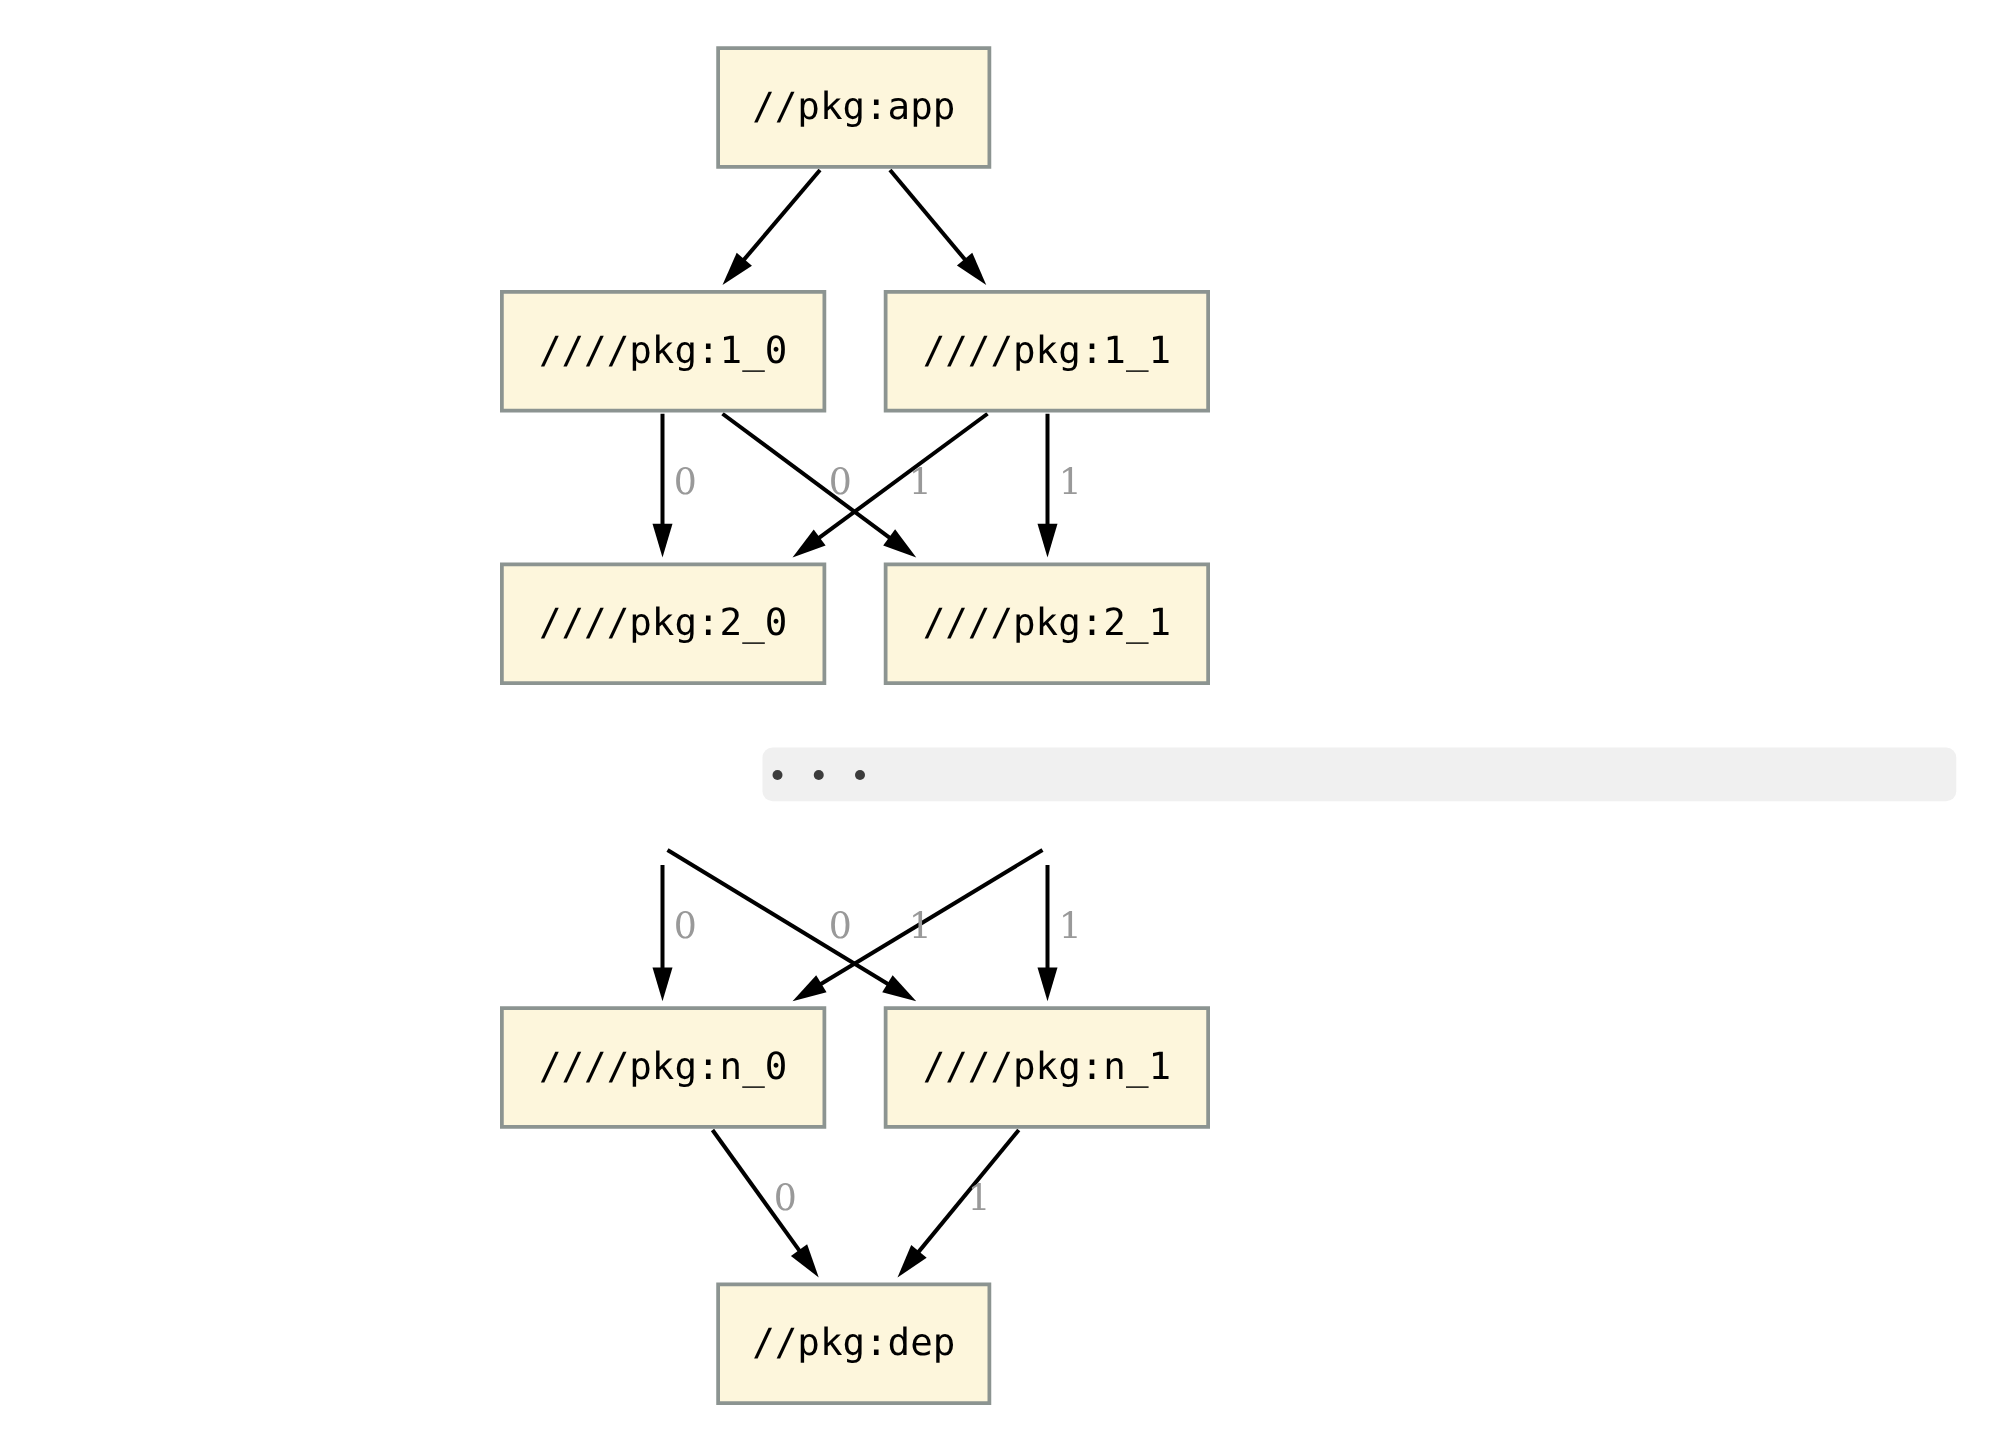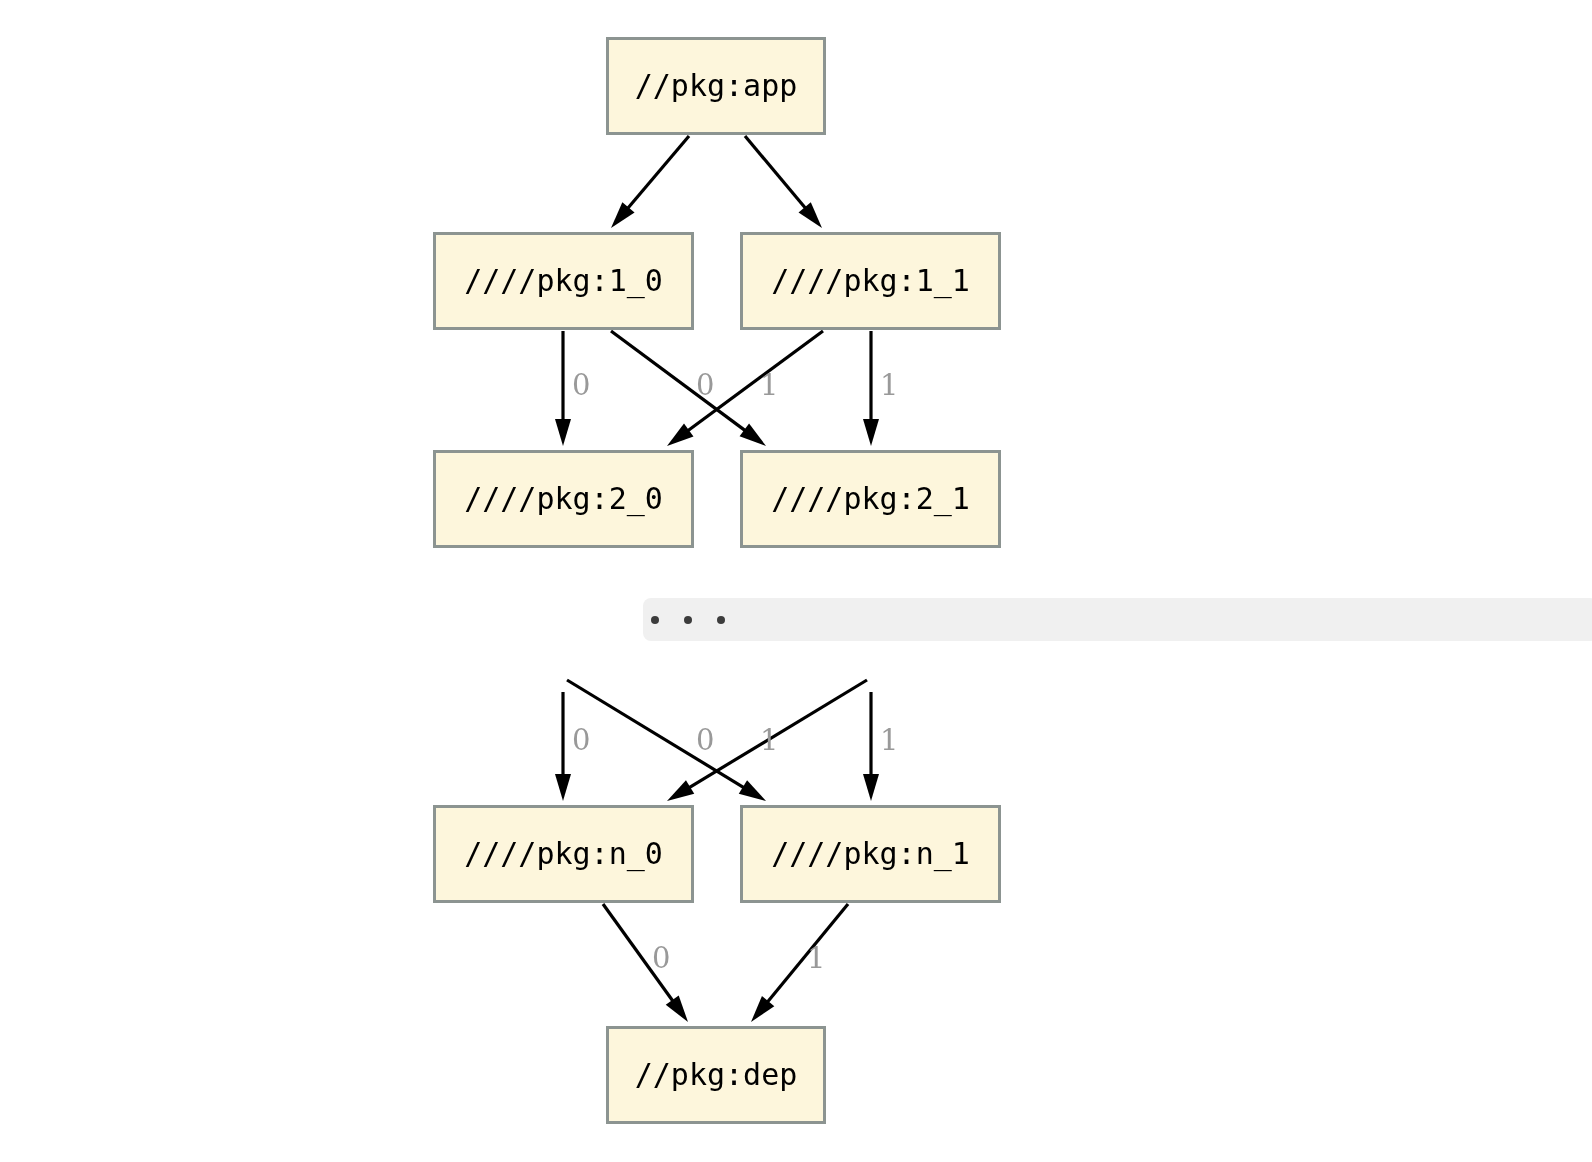--- a/index.html
+++ b/index.html
@@ -10,21 +10,20 @@
   body {
     width: 1592px;
     height: 1162px;
     font-family: "DejaVu Sans Mono", monospace;
     overflow: hidden;
   }
   #graph-root {
     position: relative;
     width: 1404px;
     height: 1162px;
-    margin-left: 33px;
   }
   svg#graph-canvas {
     position: absolute;
     top: 0;
     left: 0;
     width: 1592px;
     height: 1162px;
     display: block;
   }
   .node-box {

